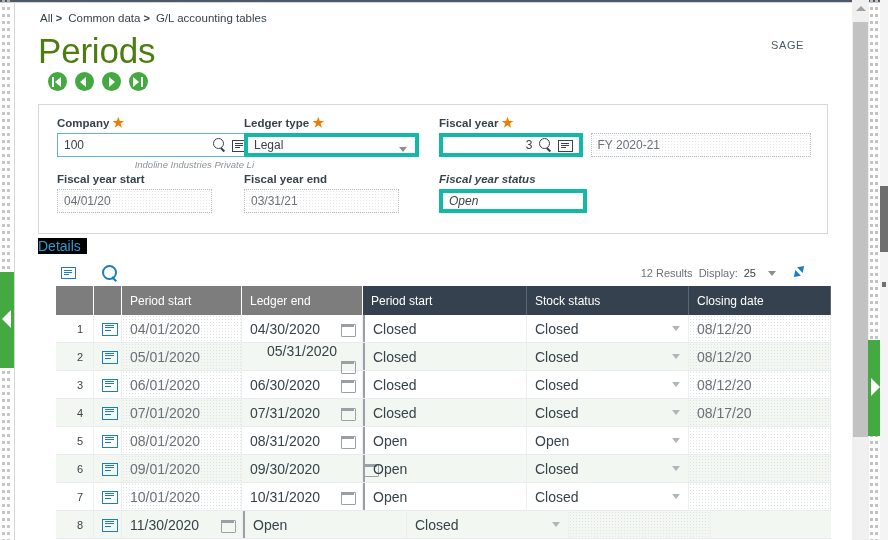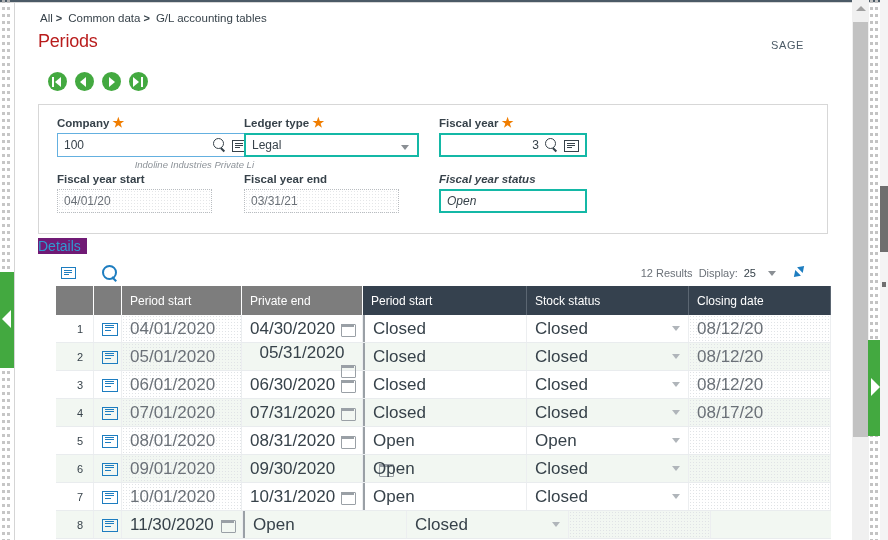--- a/index.html
+++ b/index.html
@@ -55,42 +55,42 @@
     content:""; position:absolute; left:0; top:0; width:1px; height:537px; background:#d5d5d5;
   }
 
   
   .crumbs{ position:absolute; left:26px; top:9px; font-size:11.5px; color:#37424a; white-space:nowrap; }
   .crumbs span.c{ display:inline-block; }
   .crumbs .sep{ display:inline-block; margin:0 6px 0 3px; color:#37424a; font-weight:bold; font-size:11px;}
 
   .sage{ position:absolute; right:48px; top:36px; font-size:11px; color:#4b5a66; letter-spacing:.6px;}
 
-  h1.title{ position:absolute; left:24px; top:28px; font-size:18px; font-weight:400; color:#b91c1c; letter-spacing:-.2px;}
+  h1.title{ position:absolute; left:24px; top:28px; font-size:35px; font-weight:400; color:#4d7c0f; letter-spacing:-.2px;}
 
   
   .navbtns{ position:absolute; left:34px; top:69px; display:flex; gap:8px; }
   .navbtn{ width:19px;height:19px;border-radius:50%;background:#43a940; position:relative; cursor:pointer; }
   .navbtn i{ position:absolute; display:block; }
   .navbtn .tri-l{ left:5px; top:4.5px; width:0;height:0;border-top:5px solid transparent;border-bottom:5px solid transparent;border-right:6px solid #fff;}
   .navbtn .tri-r{ left:7px; top:4.5px; width:0;height:0;border-top:5px solid transparent;border-bottom:5px solid transparent;border-left:6px solid #fff;}
   .navbtn .bar-l{ left:4px; top:4.5px; width:2px;height:10px;background:#fff;}
   .navbtn .bar-r{ left:13px; top:4.5px; width:2px;height:10px;background:#fff;}
 
   
   .panel{
     position:absolute; left:24px; top:101px; width:790px; height:130px;
     border:1px solid #d7d7d7; background:#fff;
   }
   .fld{ position:absolute; }
   .flabel{ font-size:11.5px; font-weight:bold; color:#37424a; margin-bottom:4px; white-space:nowrap;}
   .req{ color:#f07d00; font-size:13px; line-height:0; }
 
   .inp{
-    height:24px; border:2px solid #14b8a6; background:#fff;
+    height:24px; border:4px solid #14b8a6; background:#fff;
     display:flex; align-items:center; font-size:12px; color:#37424a; padding:0 6px; position:relative;
   }
   .inp.sel{ border:1px solid #64b0e0; }
   .inp .val{ flex:1; font-size:12px; }
   .inp .val.rt{ text-align:right; }
   .icn{ width:16px; height:16px; position:relative; flex:none; margin-left:4px; cursor:pointer;}
   
   .mag{ }
   .mag:before{ content:""; position:absolute; left:2px; top:1px; width:9px;height:9px;border:1.5px solid #37424a; border-radius:50%;}
   .mag:after{ content:""; position:absolute; left:10px; top:10px; width:5px;height:1.5px;background:#37424a; transform:rotate(45deg); transform-origin:left center;}
@@ -120,21 +120,21 @@
 
   .ro{
     height:24px; border:1px dotted #b9bdc1; display:flex; align-items:center;
     font-size:12px; color:#6b7178; padding:0 6px;
     background-image:radial-gradient(#e4e6e8 .8px, transparent .8px);
     background-size:3px 3px;
   }
 
   
   .details-hd{ position:absolute; left:24px; top:234px; width:790px; }
-  .details-hd .dt{ font-size:14px; color:#2f9ad0; display:inline-block; background:#701a75; padding-right:6px;text-align:right;}
+  .details-hd .dt{ font-size:14px; color:#2f9ad0; display:inline-block; background:#000000; padding-right:6px;text-align:right;}
   .details-hd .rule{ position:absolute; left:0; right:0; top:15px; border-bottom:1px dotted #c9cdd1; z-index:-1;}
 
   .dtoolbar{ position:absolute; left:46px; top:261px; display:flex; align-items:center; gap:22px; }
   .tbicn{ width:18px;height:18px; position:relative; cursor:pointer;}
   .magb:before{ content:""; position:absolute; left:2px; top:1px; width:11px;height:11px;border:2px solid #1d7dc0; border-radius:50%;}
   .magb:after{ content:""; position:absolute; left:12px; top:12px; width:6px;height:2px;background:#1d7dc0; transform:rotate(45deg); transform-origin:left center;}
 
   .gridmeta{ position:absolute; right:46px; top:263px; font-size:11px; color:#6b7178; display:flex; align-items:center; gap:6px;}
   .gridmeta .dspval{ color:#37424a; }
   .gridmeta .mcaret{ width:0;height:0;border-left:4px solid transparent;border-right:4px solid transparent;border-top:5px solid #8a8f94; margin-left:6px; cursor:pointer;}
@@ -142,21 +142,21 @@
   .expico:before{content:"";position:absolute;left:0;top:6px;width:0;height:0;border-left:4px solid transparent;border-right:4px solid transparent;border-top:6px solid #1d7dc0;transform:rotate(45deg);}
   .expico:after{content:"";position:absolute;left:6px;top:-1px;width:0;height:0;border-left:4px solid transparent;border-right:4px solid transparent;border-bottom:6px solid #1d7dc0;transform:rotate(45deg);}
 
   
   .grid{ position:absolute; left:42px; top:283px; width:775px; }
   .ghead{ display:flex; height:29px; }
   .gh{ display:flex; align-items:center; font-size:12px; color:#ffffff; padding:0 8px; background:#7d7d7d; border-right:1px solid #ffffff;}
   .gh.dark{ background:#35414e; border-right:1px solid #5b6672; }
   .grow{ display:flex; height:28px; border-bottom:1px solid #e9ecee; background:#ffffff;}
   .grow.alt{ background:#f2f7f2; }
-  .gc{ display:flex; align-items:center; font-size:17px; color:#37424a; padding:0 8px; border-right:1px solid #eceef0; position:relative;}
+  .gc{ display:flex; align-items:center; font-size:14px; color:#37424a; padding:0 8px; border-right:1px solid #eceef0; position:relative;}
   .gc.num{ justify-content:flex-end; font-size:11px; color:#37424a; padding-right:10px;}
   .gc.dotted{
     background-image:radial-gradient(#e0e3e6 .8px, transparent .8px);
     background-size:3px 3px; color:#6b7178;
   }
   .gc.thickl{ border-left:2px solid #9aa0a6; }
   .cal{ width:13px;height:13px; position:relative; margin-left:auto; flex:none;}
   .cal:before{content:"";position:absolute;left:0;top:2px;width:13px;height:11px;border:1.3px solid #9aa0a6;border-radius:1px;}
   .cal:after{content:"";position:absolute;left:0;top:2px;width:13px;height:3px;background:#9aa0a6;}
   .dcaret{ position:absolute; right:8px; top:11px; width:0;height:0;
@@ -246,20 +246,23 @@
       </div>
 
       <div class="fld" style="left:400px; top:12px; width:372px;">
         <div class="flabel"><span>Fiscal year</span> <span class="req">★</span></div>
         <div style="display:flex; align-items:center; gap:8px;">
           <div class="inp" style="width:148px;">
             <span class="val rt">3</span>
             <span class="icn mag"></span>
             <span class="icn listicn"></span>
           </div>
+          <div class="ro" style="width:228px;">
+            <span>FY 2020-21</span>
+          </div>
         </div>
       </div>
 
       <div class="fld" style="left:18px; top:68px; width:155px;">
         <div class="flabel">Fiscal year start</div>
         <div class="ro">
           <span>04/01/20</span>
         </div>
       </div>
 
@@ -297,21 +300,21 @@
     </div>
 
     <div class="grid">
       <div class="ghead">
           <div class="gh" style="width: 38px;"></div>
           <div class="gh" style="width: 28px;"></div>
           <div class="gh" style="width: 120px;">
             <span>Period start</span>
           </div>
           <div class="gh" style="width: 121px;">
-            <span>Private end</span>
+            <span>Ledger end</span>
           </div>
           <div class="gh dark" style="width: 164px;">
             <span>Period start</span>
           </div>
           <div class="gh dark" style="width: 162px;">
             <span>Stock status</span>
           </div>
           <div class="gh dark" style="width: 142px;">
             <span>Closing date</span>
           </div>

